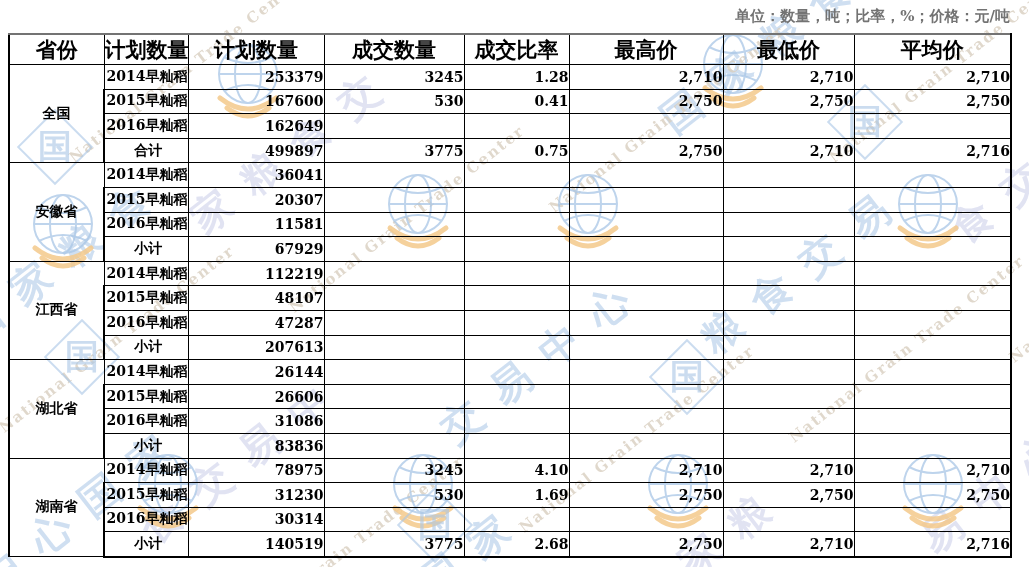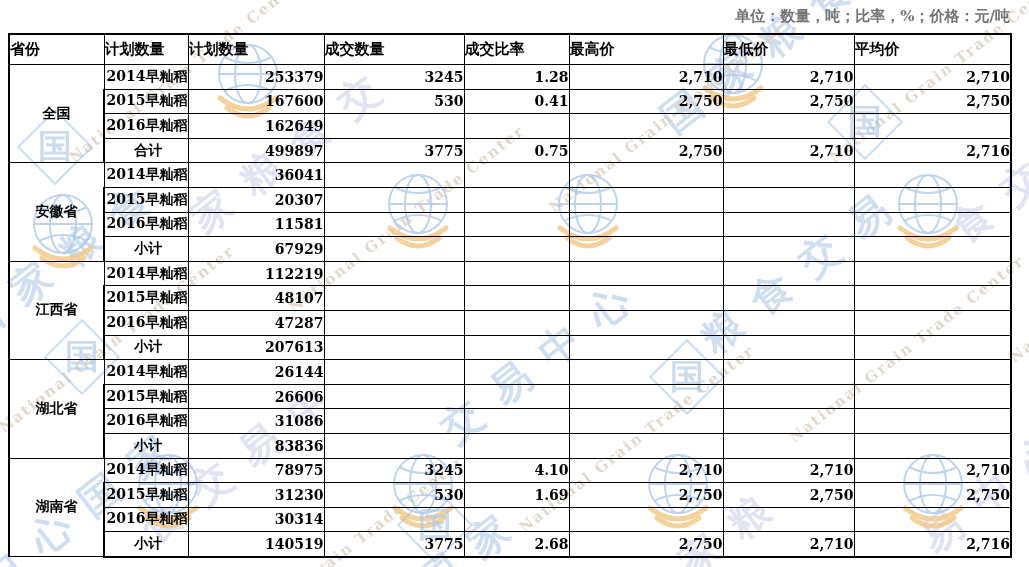--- a/index.html
+++ b/index.html
@@ -18,21 +18,21 @@
     font-size:15px;font-weight:bold;color:#737373;white-space:nowrap;
   }
   table.report{
     position:absolute;left:8px;top:33px;z-index:1;
     border-collapse:collapse;table-layout:fixed;width:1002px;background:transparent;
   }
   table.report th,table.report td{
     border:1px solid #000;color:#000;font-weight:bold;
     overflow:hidden;white-space:nowrap;padding:0;
   }
-  table.report th{height:29px;font-size:15px;text-align:left;border-top:2px solid #000000;}
+  table.report th{height:29px;font-size:21px;text-align:center;border-top:2px solid #737373;}
   table.report td{height:23.6px;font-size:14px;}
   table.report tr > *:first-child{border-left:2px solid #000;}
   table.report tr > *:last-child{border-right:2px solid #000;}
   table.report tr.last-row td{border-bottom:2px solid #000;}
   td.province{text-align:center;font-size:15px;font-family:Liberation Serif, serif;}
   td.year{text-align:right;padding-left:2px;font-size:15px;}
   td.year.total{text-align:center;padding-left:4px;}
   td.num{text-align:right;padding-right:4px;}
 </style>
 </head>

